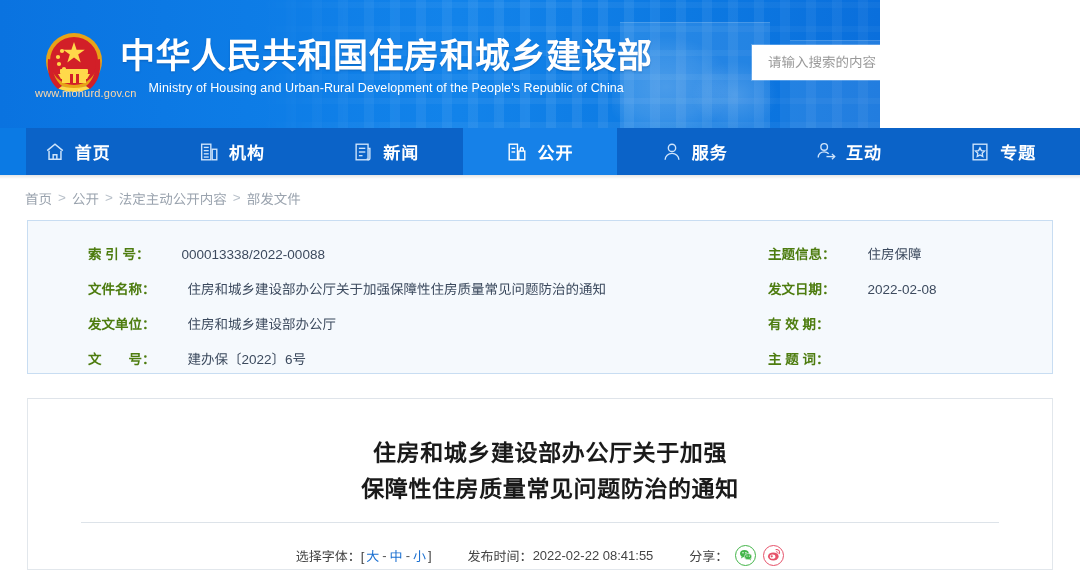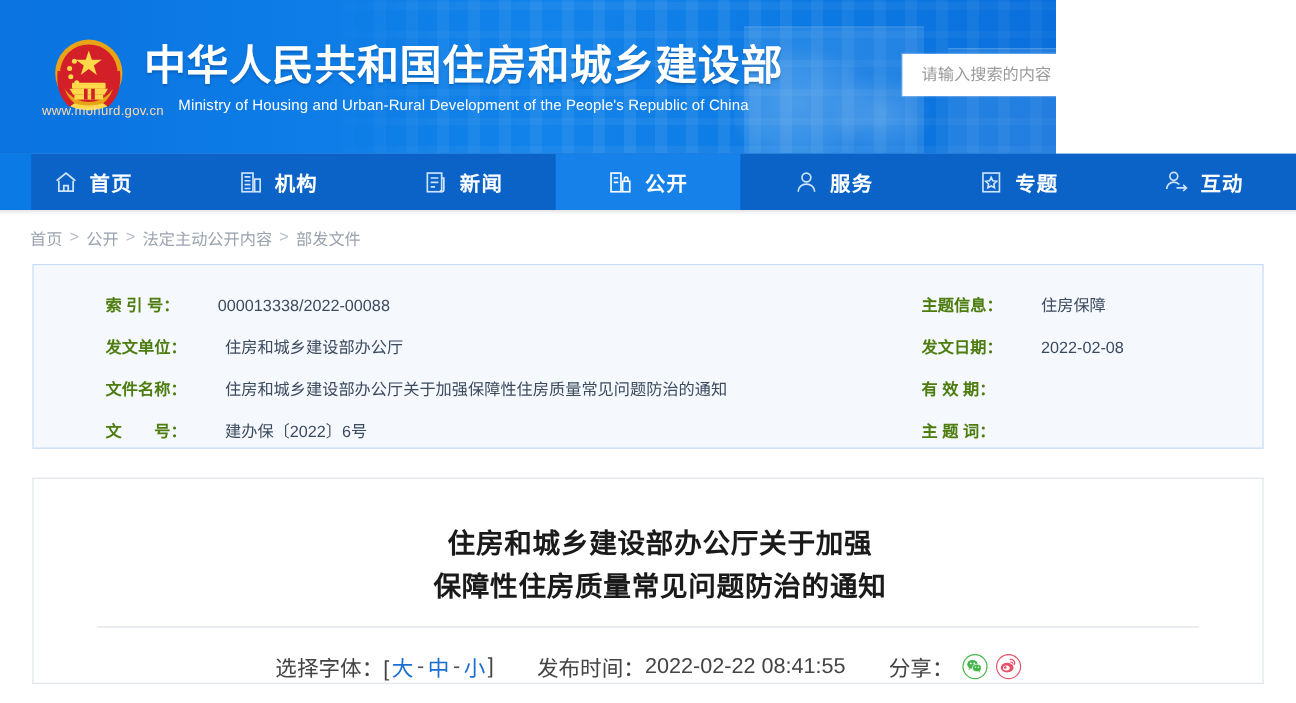--- a/index.html
+++ b/index.html
@@ -129,21 +129,21 @@
     text-align:center;padding-top:36px;
     font-size:23px;font-weight:bold;color:#1a1a1a;line-height:36px;
     letter-spacing:.6px;
   }
   .divider{
     position:absolute;left:53px;right:53px;top:123px;height:1px;background:#dde3e9;
   }
   .art-bar{
     position:absolute;left:0;right:0;top:140px;height:32px;
     display:flex;align-items:center;justify-content:center;gap:4px;
-    font-size:18px;color:#444;
+    font-size:13px;color:#444;
   }
   .art-bar .seg{display:flex;align-items:center;white-space:nowrap;}
   .art-bar .gap{width:28px;}
   .fs-link{color:#1a6fd0;cursor:pointer;text-decoration:none;padding:0 2px;}
   .fs-dash{color:#555;padding:0 1px;}
   .share-ico{
     width:21px;height:21px;border-radius:50%;display:inline-flex;
     align-items:center;justify-content:center;cursor:pointer;margin-left:7px;
     box-sizing:border-box;
   }
@@ -260,37 +260,37 @@
         <circle cx="12" cy="7.5" r="4"></circle>
         <path d="M4.5 20.5c0-4.2 3.4-7 7.5-7s7.5 2.8 7.5 7"></path>
       </svg>
     </span>
     <span>服务</span>
   </div>
 
   <div class="nav-item">
     <span class="nav-ico">
       <svg width="22" height="22" viewBox="0 0 24 24" fill="none" stroke="#cfe4fb" stroke-width="1.5">
-        <rect x="4.5" y="3.5" width="15" height="17"></rect>
-        <path d="M12 7.4l1.5 3.1 3.4.5-2.5 2.4.6 3.4-3-1.6-3 1.6.6-3.4-2.5-2.4 3.4-.5z"></path>
-      </svg>
-    </span>
-    <span>专题</span>
-  </div>
-
-  <div class="nav-item">
-    <span class="nav-ico">
-      <svg width="22" height="22" viewBox="0 0 24 24" fill="none" stroke="#cfe4fb" stroke-width="1.5">
         <circle cx="10" cy="6.5" r="3.6"></circle>
         <path d="M3.5 18c0-3.8 3-6.2 6.5-6.2 2 0 3.8.8 5 2.1"></path>
         <line x1="12.5" y1="17" x2="21" y2="17"></line>
         <path d="M18.5 14.2 21.5 17l-3 2.8"></path>
       </svg>
     </span>
     <span>互动</span>
+  </div>
+
+  <div class="nav-item">
+    <span class="nav-ico">
+      <svg width="22" height="22" viewBox="0 0 24 24" fill="none" stroke="#cfe4fb" stroke-width="1.5">
+        <rect x="4.5" y="3.5" width="15" height="17"></rect>
+        <path d="M12 7.4l1.5 3.1 3.4.5-2.5 2.4.6 3.4-3-1.6-3 1.6.6-3.4-2.5-2.4 3.4-.5z"></path>
+      </svg>
+    </span>
+    <span>专题</span>
   </div>
   <div class="nav-shadow"></div>
 </div>
 
 <div class="crumb">
   <a>首页</a>
   <span class="sep">&gt;</span>
   <a>公开</a>
   <span class="sep">&gt;</span>
   <a>法定主动公开内容</a>
@@ -298,26 +298,26 @@
   <a>部发文件</a>
 </div>
 
 <div class="meta-box">
   <div class="meta-col left">
     <div class="meta-row">
       <span class="meta-label">索 引 号：</span>
       <span class="meta-value">000013338/2022-00088</span>
     </div>
     <div class="meta-row">
+      <span class="meta-label">文件名称：</span>
+      <span class="meta-value">住房和城乡建设部办公厅关于加强保障性住房质量常见问题防治的通知</span>
+    </div>
+    <div class="meta-row">
       <span class="meta-label">发文单位：</span>
       <span class="meta-value">住房和城乡建设部办公厅</span>
-    </div>
-    <div class="meta-row">
-      <span class="meta-label">文件名称：</span>
-      <span class="meta-value">住房和城乡建设部办公厅关于加强保障性住房质量常见问题防治的通知</span>
     </div>
     <div class="meta-row">
       <span class="meta-label">文　　号：</span>
       <span class="meta-value">建办保〔2022〕6号</span>
     </div>
   </div>
 
   <div class="meta-col right">
     <div class="meta-row">
       <span class="meta-label">主题信息：</span>

